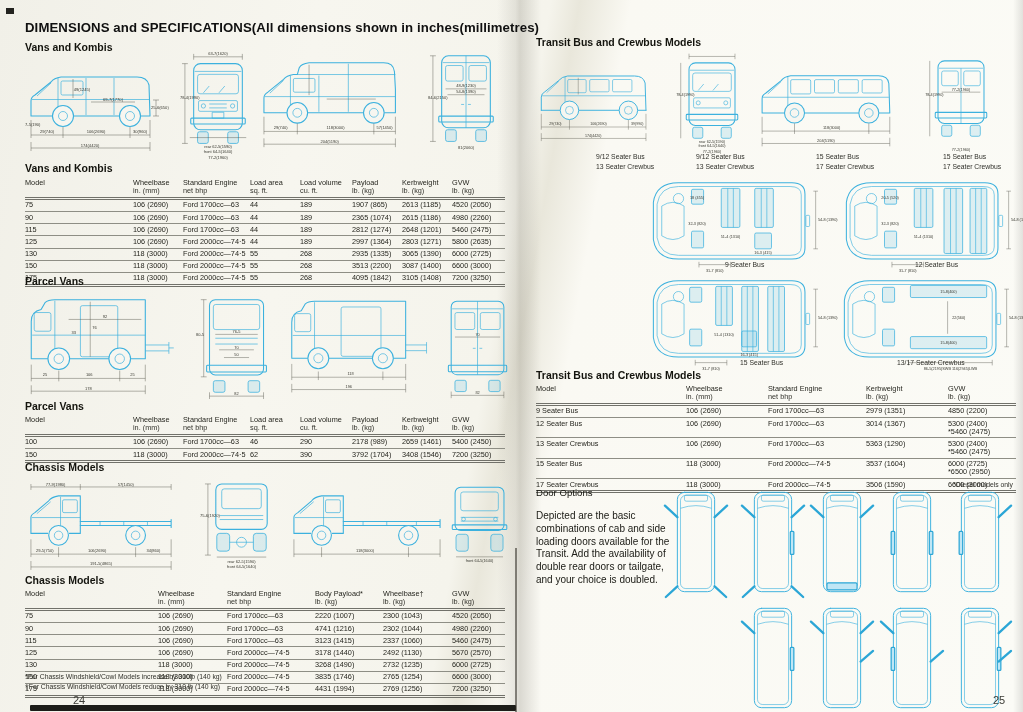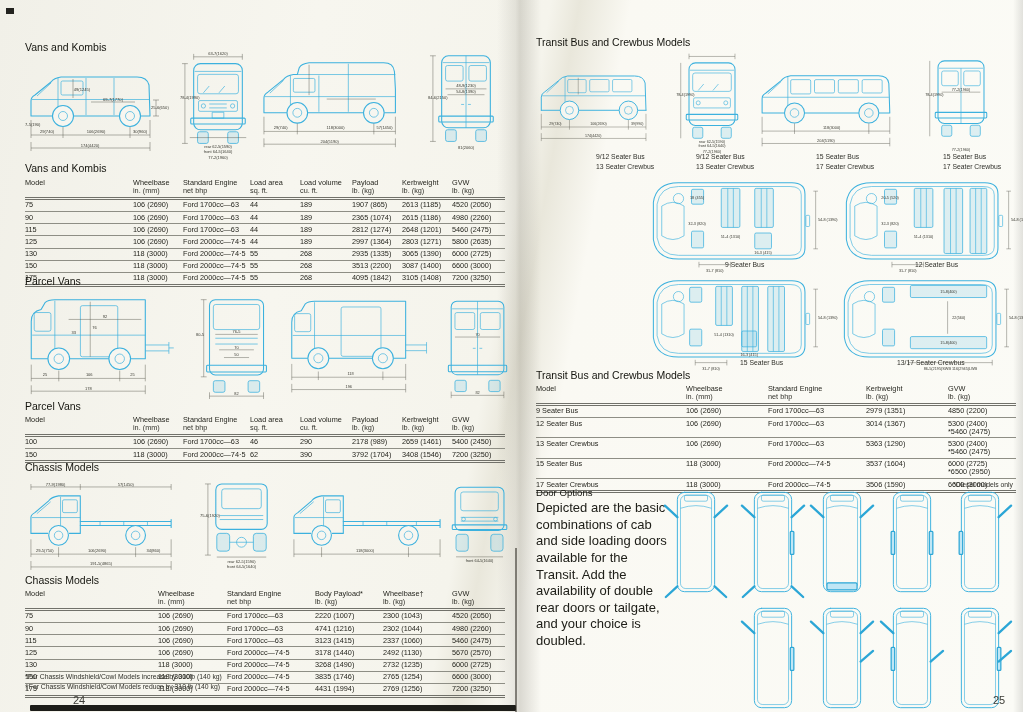--- a/index.html
+++ b/index.html
@@ -7,21 +7,21 @@
 #canvas{position:relative;width:1023px;height:712px;margin:0 auto;overflow:hidden;
   background:linear-gradient(100deg,#f1f0e8 0%,#f7f6ef 28%,#f5f4ec 48%,#e9e7db 50.5%,#faf9f3 55%,#fbfbf6 100%);
   font-family:"Liberation Sans","DejaVu Sans",sans-serif;color:#1e1e1a}
 .fold{position:absolute;left:497px;top:0;width:44px;height:712px;
   background:linear-gradient(90deg,rgba(60,55,40,0),rgba(60,55,40,.10) 42%,rgba(60,55,40,.17) 52%,rgba(60,55,40,0));pointer-events:none}
 .edge-right{position:absolute;right:0;top:0;width:10px;height:712px;background:linear-gradient(90deg,rgba(0,0,0,0),rgba(0,0,0,.10))}
 .regmark{position:absolute;left:6px;top:8px;width:8px;height:6px;background:#23231f}
 .botbar{position:absolute;left:30px;top:705px;width:486px;height:6px;background:#1d1d19;border-radius:1px}
 .foldline{position:absolute;left:515px;top:548px;width:2px;height:164px;background:rgba(45,42,35,.55)}
 .title{position:absolute;left:25px;top:20px;font-size:13.2px;font-weight:bold;color:#101010;letter-spacing:.1px}
-.sec{position:absolute;font-size:10.5px;font-weight:normal;color:#14140e}
+.sec{position:absolute;font-size:10.5px;font-weight:bold;color:#14140e}
 .caption{position:absolute;font-size:6.8px;line-height:1.4;color:#30302a;white-space:pre-line}
 .pagenum{position:absolute;font-size:11px;color:#3c3c36}
 .footnote{position:absolute;font-size:6.8px;color:#30302a}
 
 .spec-table{position:absolute;font-size:7.3px;line-height:1.12;color:#26261f;border-bottom:3px double #71716a}
 .tr{display:grid;padding:1.5px 0 1.5px;border-top:1px solid #8e8e85}
 .tr.head{border-top:0;padding-bottom:2px}
 .tr.first{border-top:3px double #71716a}
 .td{padding-right:4px;white-space:pre-line}
 .h1,.h2{font-weight:normal}
@@ -38,21 +38,21 @@
 .w{fill:#f7f6f0;stroke:#3cb1de;stroke-width:1.1}
 .sf{fill:rgba(70,180,225,.16);stroke:#3cb1de;stroke-width:.8}
 .d{stroke:#56564c;stroke-width:.45;fill:none}
 .t{font-size:4.1px;fill:#3a3a32;font-family:"Liberation Sans",sans-serif}
 .tm{text-anchor:middle}
 .m{stroke:#2ba6d6;stroke-width:2.6;fill:none;stroke-linecap:round}
 .sd{fill:#bfe6f5;stroke:#2ba6d6;stroke-width:1.4}
 
 .doorops{position:absolute;left:536px;top:487px;width:136px}
 .doorops .dh{font-size:9.6px;font-weight:normal;color:#14140e}
-.doorops .db{font-size:13px;line-height:1.28;margin-top:2px;color:#20201a}
+.doorops .db{font-size:10px;line-height:1.28;margin-top:12px;color:#20201a}
 .doorvan{position:absolute}
 </style>
 </head>
 <body>
 
 <div id="canvas">
   <div class="fold"></div>
   <div class="edge-right"></div>
   <div class="regmark"></div>
   <div class="botbar"></div>
@@ -69,20 +69,21 @@
     </g>
     <g id="doorShell">
       <rect class="b" x="9" y="6" width="42" height="112" rx="8"></rect>
       <rect class="b2" x="12.5" y="9.5" width="35" height="105" rx="6"></rect>
       <rect class="b2" x="17" y="9" width="26" height="7" rx="2"></rect>
       <path class="b2" d="M12.5,24 Q30,18 47.5,24"></path>
     </g>
   </defs>
     </svg>
 
+  <div class="title">DIMENSIONS and SPECIFICATIONS(All dimensions shown in inches(millimetres)</div>
   <div class="sec" style="left:25px;top:41px">Vans and Kombis</div>
 
   <div class="draw" style="left:25px;top:52px">
     <svg viewBox="0 0 150 108" width="150" height="108">
       <g>
         <path class="b" d="M6,64 L6,49 Q6,45 10,43 L26,30 Q29,26 36,25 L112,25 Q122,25 124,33 L125,64 M6,64 L27,64 M49,64 L94,64 M116,64 L125,64"></path>
         <path class="b2" d="M7,47.5 L124,47.5 M12,44 L26,31 M33,26 L33,63 M61,26 L61,63 M89,26 L89,63"></path>
         <rect class="b2" x="36" y="29" width="22" height="14" rx="1.5"></rect>
         <circle class="w" cx="38" cy="64" r="10.5"></circle>
           <circle class="b2" cx="38" cy="64" r="4.5"></circle>

